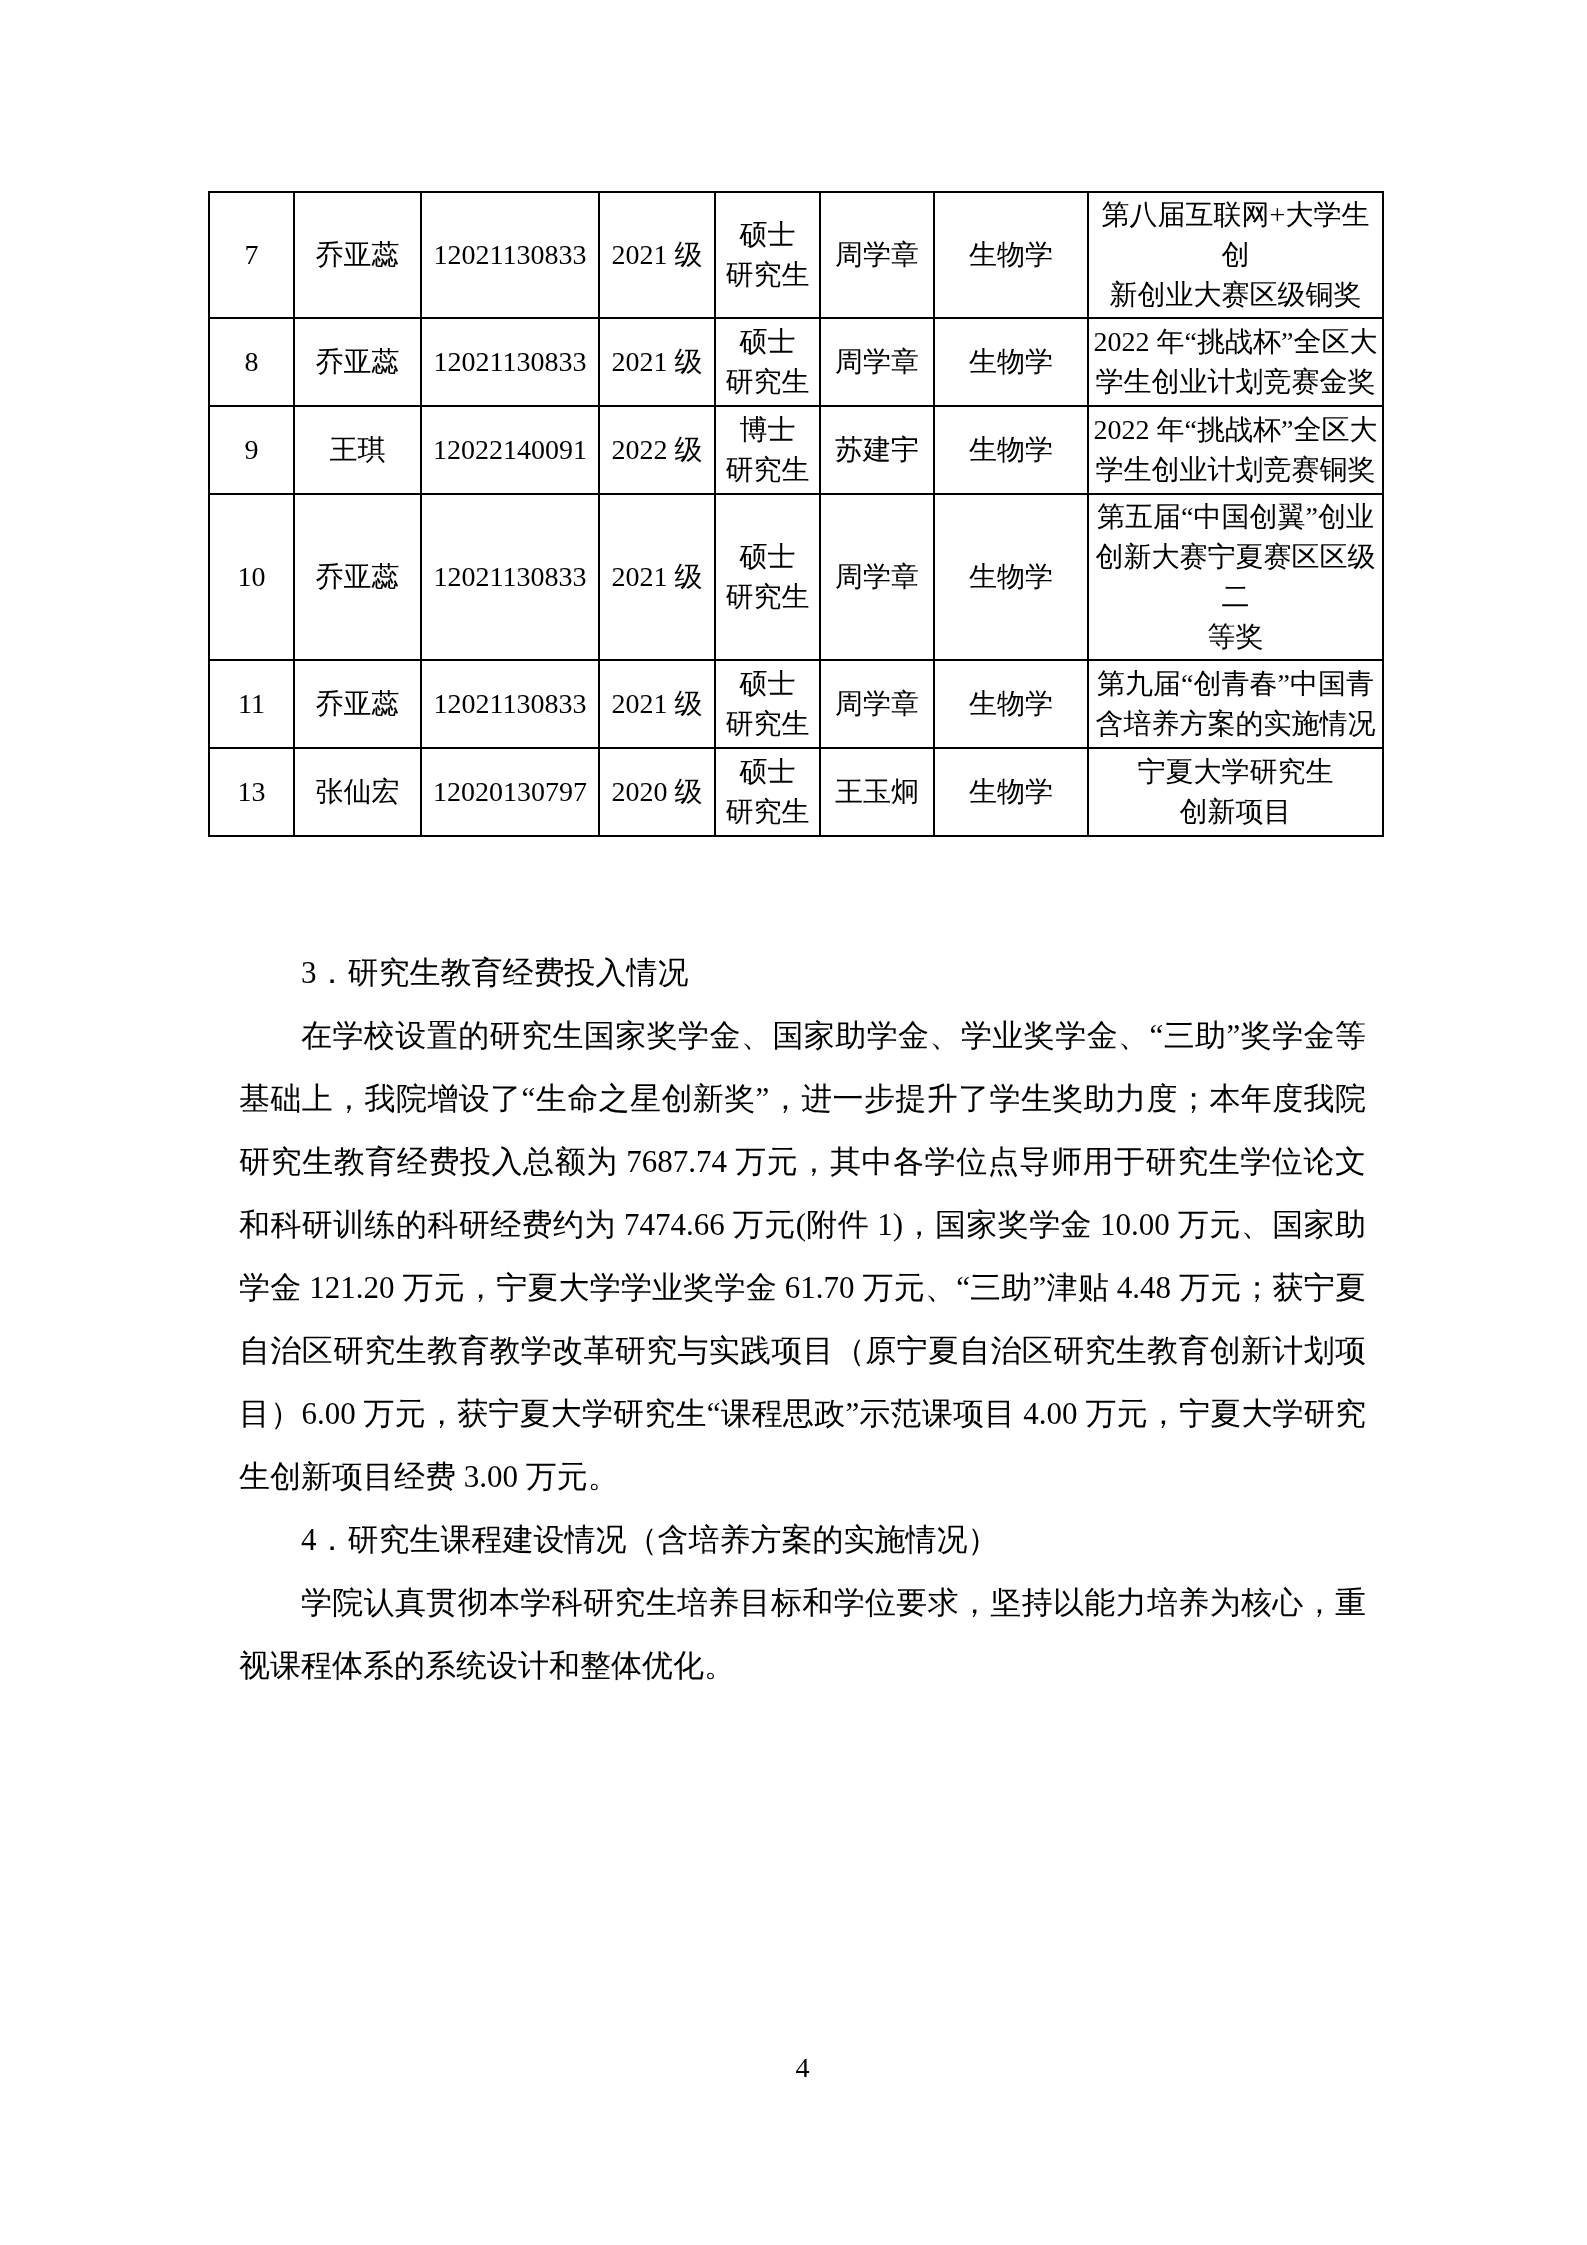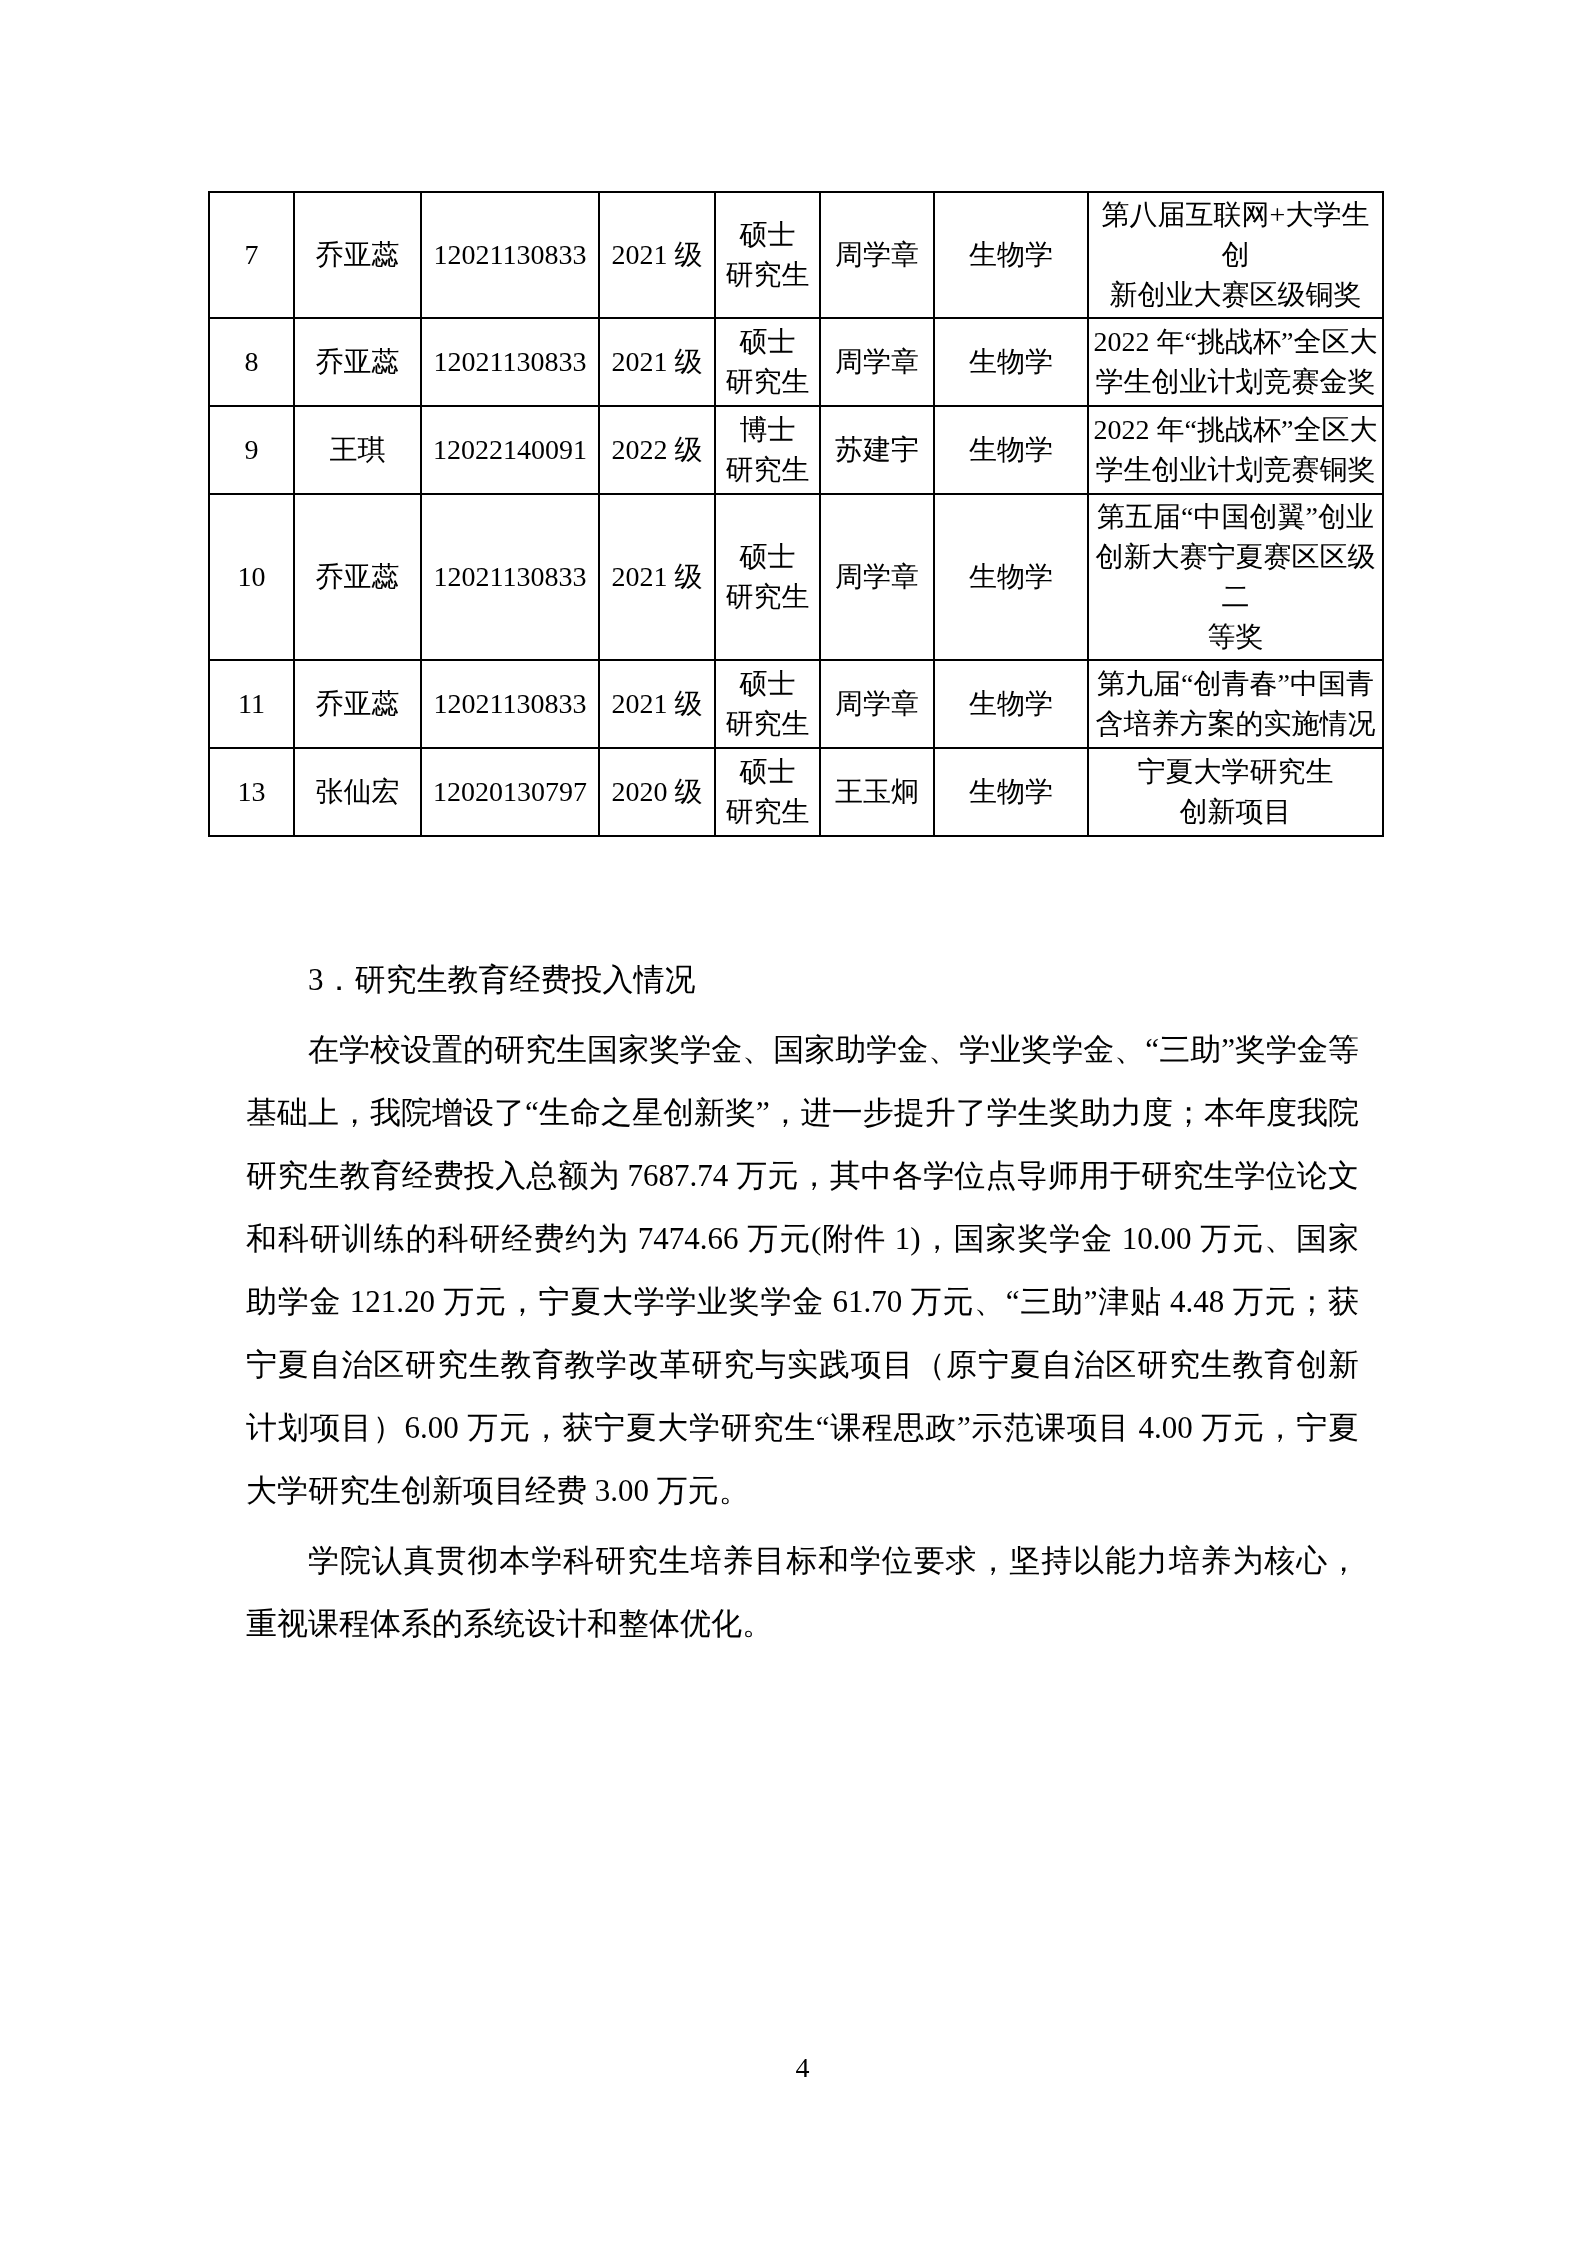--- a/index.html
+++ b/index.html
@@ -30,21 +30,21 @@
   }
   .awards-table tr{height:88px;}
   .awards-table tr.tall{height:116px;}
   
   .text-block{
     position:absolute;left:239px;top:941px;
     width:1127px;
     font-size:31px;
     line-height:63px;
   }
-  .text-block p{margin:7px;}
+  .text-block p{margin:0;}
   .indent{text-indent:62px;}
   .justify{text-align:justify;}
   
   .page-number{
     position:absolute;top:2052px;left:239px;
     width:1127px;
     text-align:center;
     font-size:28px;
   }
 </style>
@@ -137,18 +137,19 @@
         <td>生物学</td>
         <td>宁夏大学研究生
 创新项目</td>
       </tr>
     </tbody>
   </table>
 
   <div class="text-block">
     <p class="indent">3．研究生教育经费投入情况</p>
     <p class="indent justify">在学校设置的研究生国家奖学金、国家助学金、学业奖学金、“三助”奖学金等基础上，我院增设了“生命之星创新奖”，进一步提升了学生奖助力度；本年度我院研究生教育经费投入总额为 7687.74 万元，其中各学位点导师用于研究生学位论文和科研训练的科研经费约为 7474.66 万元(附件 1)，国家奖学金 10.00 万元、国家助学金 121.20 万元，宁夏大学学业奖学金 61.70 万元、“三助”津贴 4.48 万元；获宁夏自治区研究生教育教学改革研究与实践项目（原宁夏自治区研究生教育创新计划项目）6.00 万元，获宁夏大学研究生“课程思政”示范课项目 4.00 万元，宁夏大学研究生创新项目经费 3.00 万元。</p>
+    <p class="indent">4．研究生课程建设情况（含培养方案的实施情况）</p>
     <p class="indent justify">学院认真贯彻本学科研究生培养目标和学位要求，坚持以能力培养为核心，重视课程体系的系统设计和整体优化。</p>
   </div>
 
   <div class="page-number">4</div>
 
 </div>
 
 </body></html>

